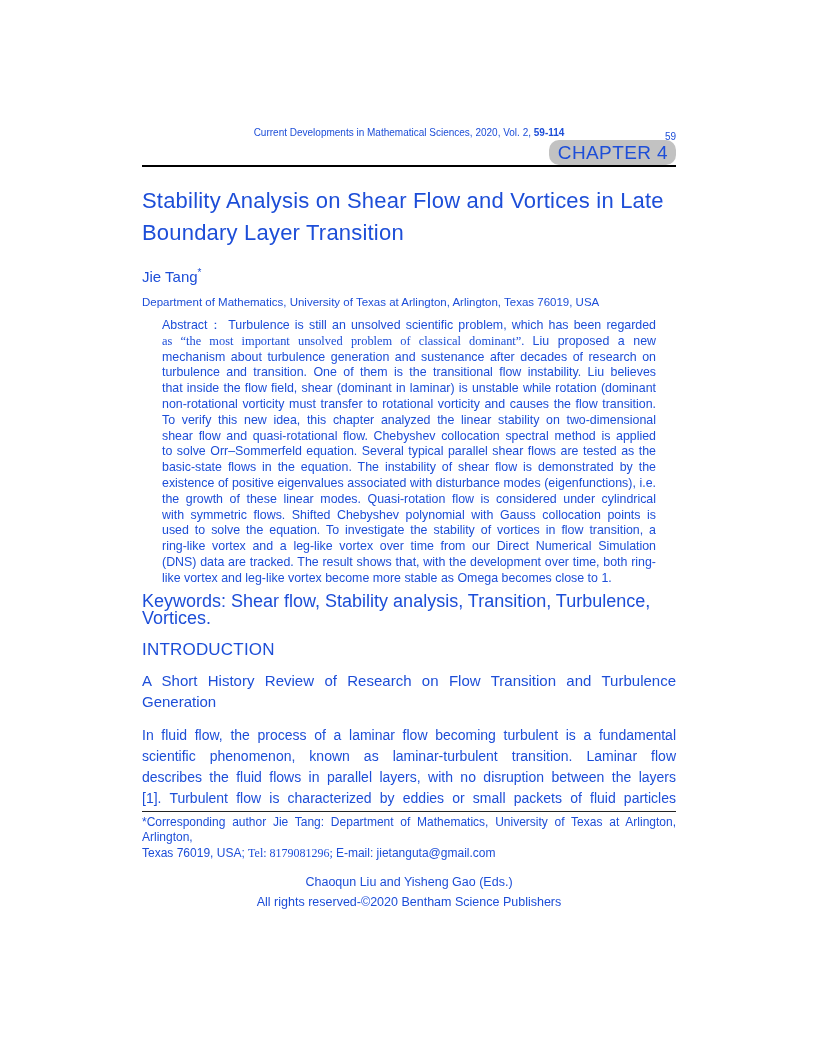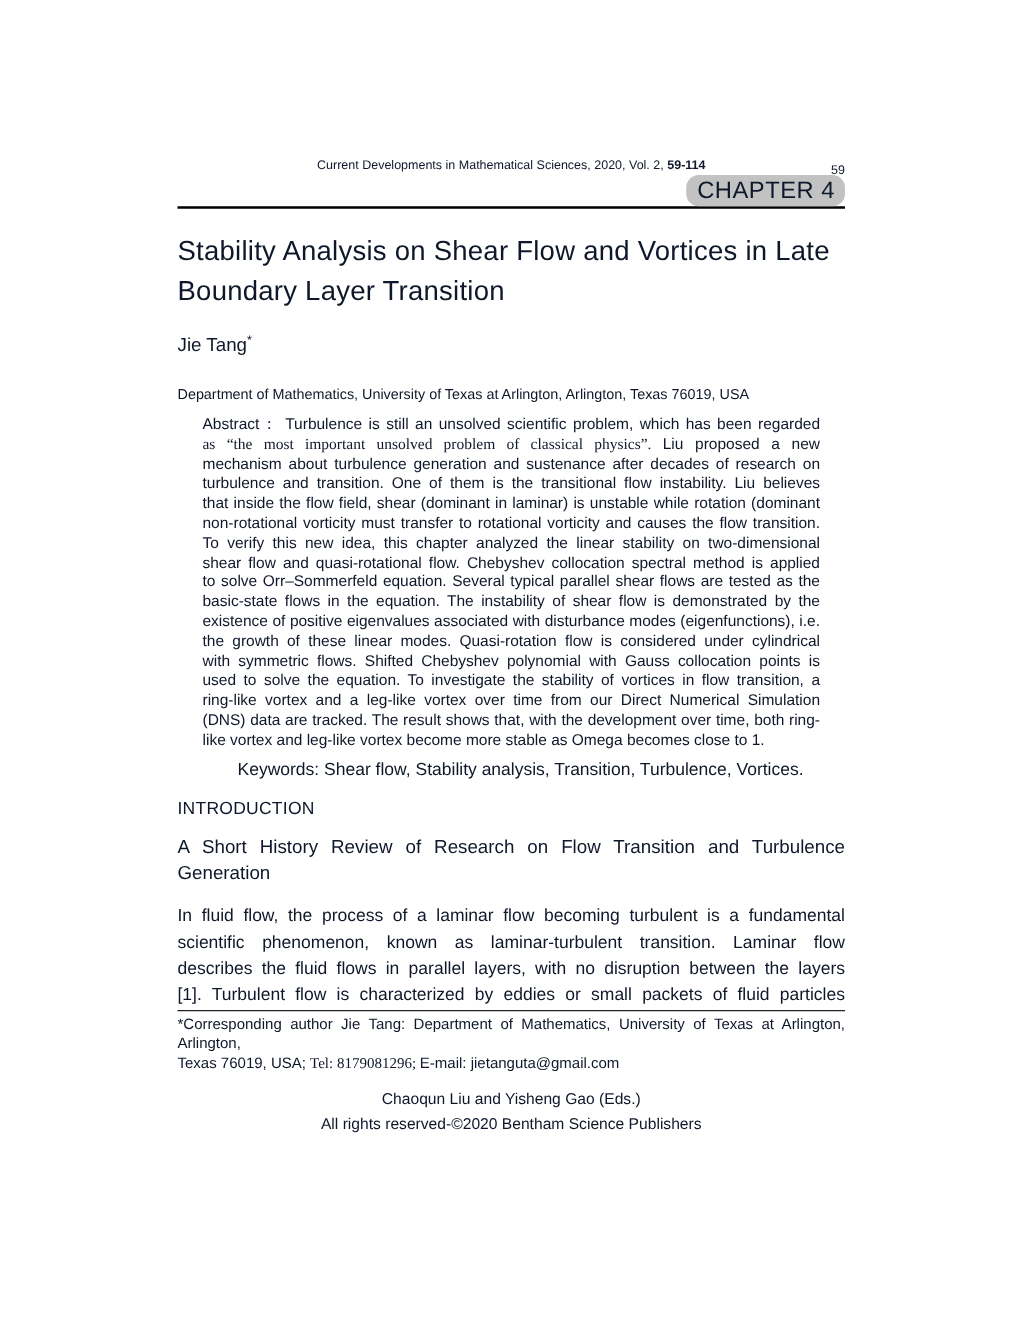--- a/index.html
+++ b/index.html
@@ -2,21 +2,21 @@
 <html><head>
 <meta charset="utf-8">
 <style>
   * { margin:0; padding:0; box-sizing:border-box; }
   html,body { background:#e9e9e9; }
   .page {
     position:relative;
     width:816px; height:1056px;
     margin:0 auto;
     background:#ffffff;
-    color:#0f172a;
+    color:#1d4ed8;
     font-family:"Liberation Sans", sans-serif;
     padding:126px 140px 0 142px;
     overflow:hidden;
   }
   .running-head {
     position:relative;
     font-size:10px; line-height:13px;
     text-align:center;
     white-space:nowrap;
   }
@@ -32,32 +32,32 @@
     border-radius:10px;
   }
   .head-rule { border-top:2px solid #000; }
   .title {
     margin-top:18px;
     font-size:22px; font-weight:normal; line-height:32px;
     letter-spacing:.2px;
   }
   .author { margin-top:15px; font-size:15px; line-height:17px; }
   .author sup { font-size:10px; }
-  .affiliation { margin-top:24px; font-size:11.5px; line-height:14px; }
+  .affiliation { margin-top:10px; font-size:11.5px; line-height:14px; }
   .abstract {
     margin:9px 20px 0 20px;
     font-size:12.4px; line-height:15.8px;
   }
   .tline { text-align:justify; }
   .tline.stretch { text-align-last:justify; }
   .serif { font-family:"Liberation Serif", serif; }
-  .keywords { margin-top:6px; font-size:14px; line-height:17px;margin-left:48px; }
+  .keywords { margin-top:6px; font-size:18px; line-height:17px; }
   .intro-heading {
     margin-top:14px;
-    font-size:14px; font-weight:normal; line-height:17px;
+    font-size:17px; font-weight:normal; line-height:17px;
     letter-spacing:.2px;
   }
   .sub-heading {
     margin-top:12px;
     font-size:15px; font-weight:normal; line-height:21px;
   }
   .body-par { margin-top:13px; font-size:14px; line-height:21px; }
   .footnote-rule { margin-top:2px; border-top:1.5px solid #222; }
   .footnote { margin-top:3px; font-size:12px; line-height:15.5px; }
   .book-footer { margin-top:11px; text-align:center; font-size:12.5px; line-height:20px; }
@@ -79,21 +79,21 @@
   <div class="head-rule"></div>
 
   <h1 class="title">Stability Analysis on Shear Flow and Vortices in Late Boundary Layer Transition</h1>
 
   <div class="author"><span>Jie Tang</span><sup>*</sup></div>
 
   <div class="affiliation">Department of Mathematics, University of Texas at Arlington, Arlington, Texas 76019, USA</div>
 
   <section class="abstract">
       <div class="tline stretch"><span>Abstract： Turbulence is still an unsolved scientific problem, which has been regarded</span></div>
-      <div class="tline stretch"><span class="serif">as “the most important unsolved problem of classical physics”. </span><span>Liu proposed a new</span></div>
+      <div class="tline stretch"><span class="serif">as “the most important unsolved problem of classical dominant”. </span><span>Liu proposed a new</span></div>
       <div class="tline stretch"><span>mechanism about turbulence generation and sustenance after decades of research on</span></div>
       <div class="tline stretch"><span>turbulence and transition. One of them is the transitional flow instability. Liu believes</span></div>
       <div class="tline stretch"><span>that inside the flow field, shear (dominant in laminar) is unstable while rotation (dominant</span></div>
       <div class="tline stretch"><span>non-rotational vorticity must transfer to rotational vorticity and causes the flow transition.</span></div>
       <div class="tline stretch"><span>To verify this new idea, this chapter analyzed the linear stability on two-dimensional</span></div>
       <div class="tline stretch"><span>shear flow and quasi-rotational flow. Chebyshev collocation spectral method is applied</span></div>
       <div class="tline stretch"><span>to solve Orr–Sommerfeld equation. Several typical parallel shear flows are tested as the</span></div>
       <div class="tline stretch"><span>basic-state flows in the equation. The instability of shear flow is demonstrated by the</span></div>
       <div class="tline stretch"><span>existence of positive eigenvalues associated with disturbance modes (eigenfunctions), i.e.</span></div>
       <div class="tline stretch"><span>the growth of these linear modes. Quasi-rotation flow is considered under cylindrical</span></div>

